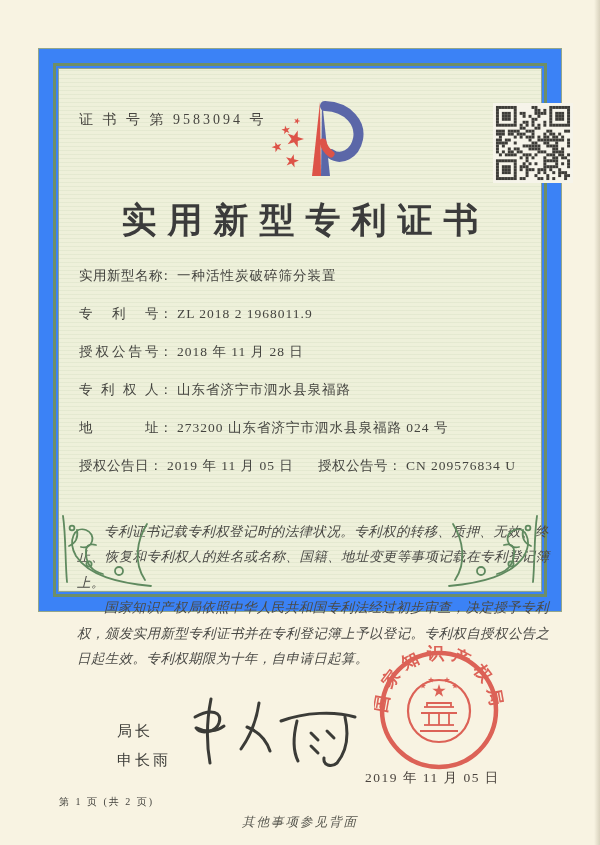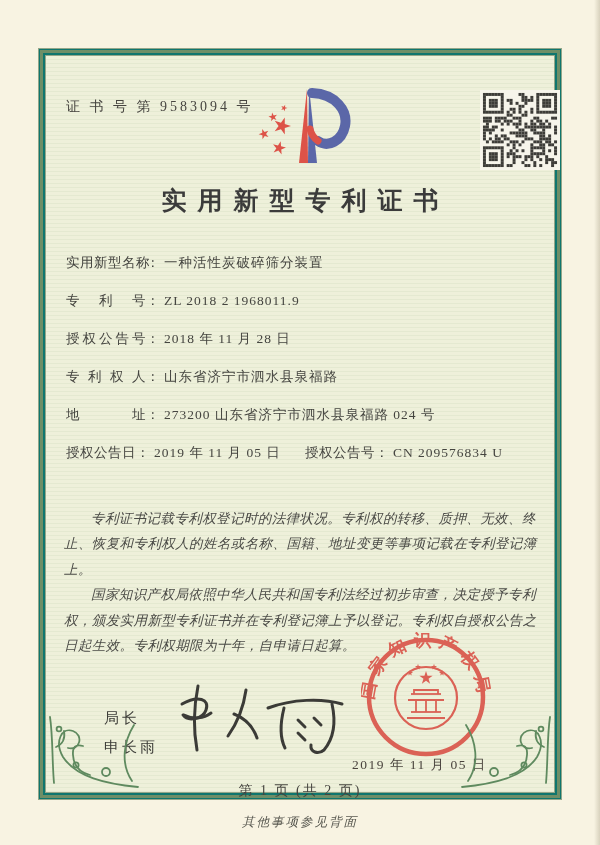--- a/index.html
+++ b/index.html
@@ -4,58 +4,58 @@
 <style>
   html,body{margin:0;padding:0;}
   body{
     width:600px;height:845px;position:relative;overflow:hidden;
     background:#f8f3e2;
     font-family:"Liberation Serif","DejaVu Serif",serif;
     color:#3f3f3f;
   }
   .page-edge{position:absolute;right:0;top:0;width:6px;height:845px;background:linear-gradient(90deg,rgba(0,0,0,0) ,rgba(120,110,80,.25));}
   .frame{
-    position:absolute;left:38px;top:48px;width:524px;height:752px;
-    border:1px solid #93a689;box-sizing:border-box;padding:1px;background:#0f766e;
+    position:absolute;left:38px;top:48px;width:524px;height:564px;
+    border:1px solid #93a689;box-sizing:border-box;padding:14px;background:#3b82f6;
   }
   .frame-band{
     width:100%;height:100%;box-sizing:border-box;
     border:3px solid #6e8e67;padding:2px;
   }
   .inner{
     position:relative;width:100%;height:100%;box-sizing:border-box;
     border:1px solid #93a689;
     background:#eef0da;
     background-image:repeating-linear-gradient(0deg,
       rgba(140,170,125,0.10) 0px, rgba(140,170,125,0.10) 1px,
       rgba(255,255,255,0) 1px, rgba(255,255,255,0) 4px);
   }
   .cert-no{position:absolute;left:20px;top:42px;font-size:14px;letter-spacing:3px;color:#474540;}
   .logo{position:absolute;left:206px;top:22px;width:100px;height:98px;}
   .qr{position:absolute;left:434px;top:34px;width:80px;height:80px;}
   .title{
     position:absolute;left:0;top:128px;width:100%;text-align:center;
-    font-size:25px;font-weight:600;letter-spacing:11px;color:#3b3b3b;text-indent:11px;
+    font-size:35px;font-weight:600;letter-spacing:11px;color:#3b3b3b;text-indent:11px;
   }
   .fields{position:absolute;left:20px;top:198px;width:480px;}
   .frow{height:38px;font-size:13.5px;color:#454540;letter-spacing:.5px;white-space:nowrap;}
   .flabel{display:inline-block;width:80px;text-align:justify;text-align-last:justify;vertical-align:top;}
   .fcolon{display:inline-block;margin-right:4px;}
   .fvalue{letter-spacing:1px;}
   .grant-second{margin-left:24px;}
   .body-text{
     position:absolute;left:18px;top:450px;width:486px;
     font-size:13.5px;line-height:1.88;color:#4a4a46;font-style:italic;letter-spacing:.4px;
   }
   .body-text p{margin:0;text-indent:2em;}
   .signoff{position:absolute;left:58px;top:648px;font-size:15px;letter-spacing:3px;color:#3c3c38;line-height:1.9;}
   .signature{position:absolute;left:118px;top:622px;width:200px;height:80px;}
   .seal{position:absolute;left:315px;top:576px;width:130px;height:130px;opacity:.88;}
   .seal-date{position:absolute;left:306px;top:700px;width:170px;font-size:13.5px;letter-spacing:1.5px;color:#4a443e;}
-  .page-num{position:absolute;left:0;top:726px;width:100%;text-align:center;font-size:14px;letter-spacing:2px;color:#45443f;}
+  .page-num{position:absolute;left:0;top:726px;width:100%;text-align:left;font-size:10px;letter-spacing:2px;color:#45443f;}
   .ornament{position:absolute;bottom:0;width:95px;height:115px;}
   .orn-left{left:0;}
   .orn-right{right:0;transform:scaleX(-1);}
   .back-note{
     position:absolute;left:0;top:814px;width:600px;text-align:center;
     font-size:12.5px;font-style:italic;letter-spacing:2px;color:#585850;
   }
 </style>
 </head>
 <body>

